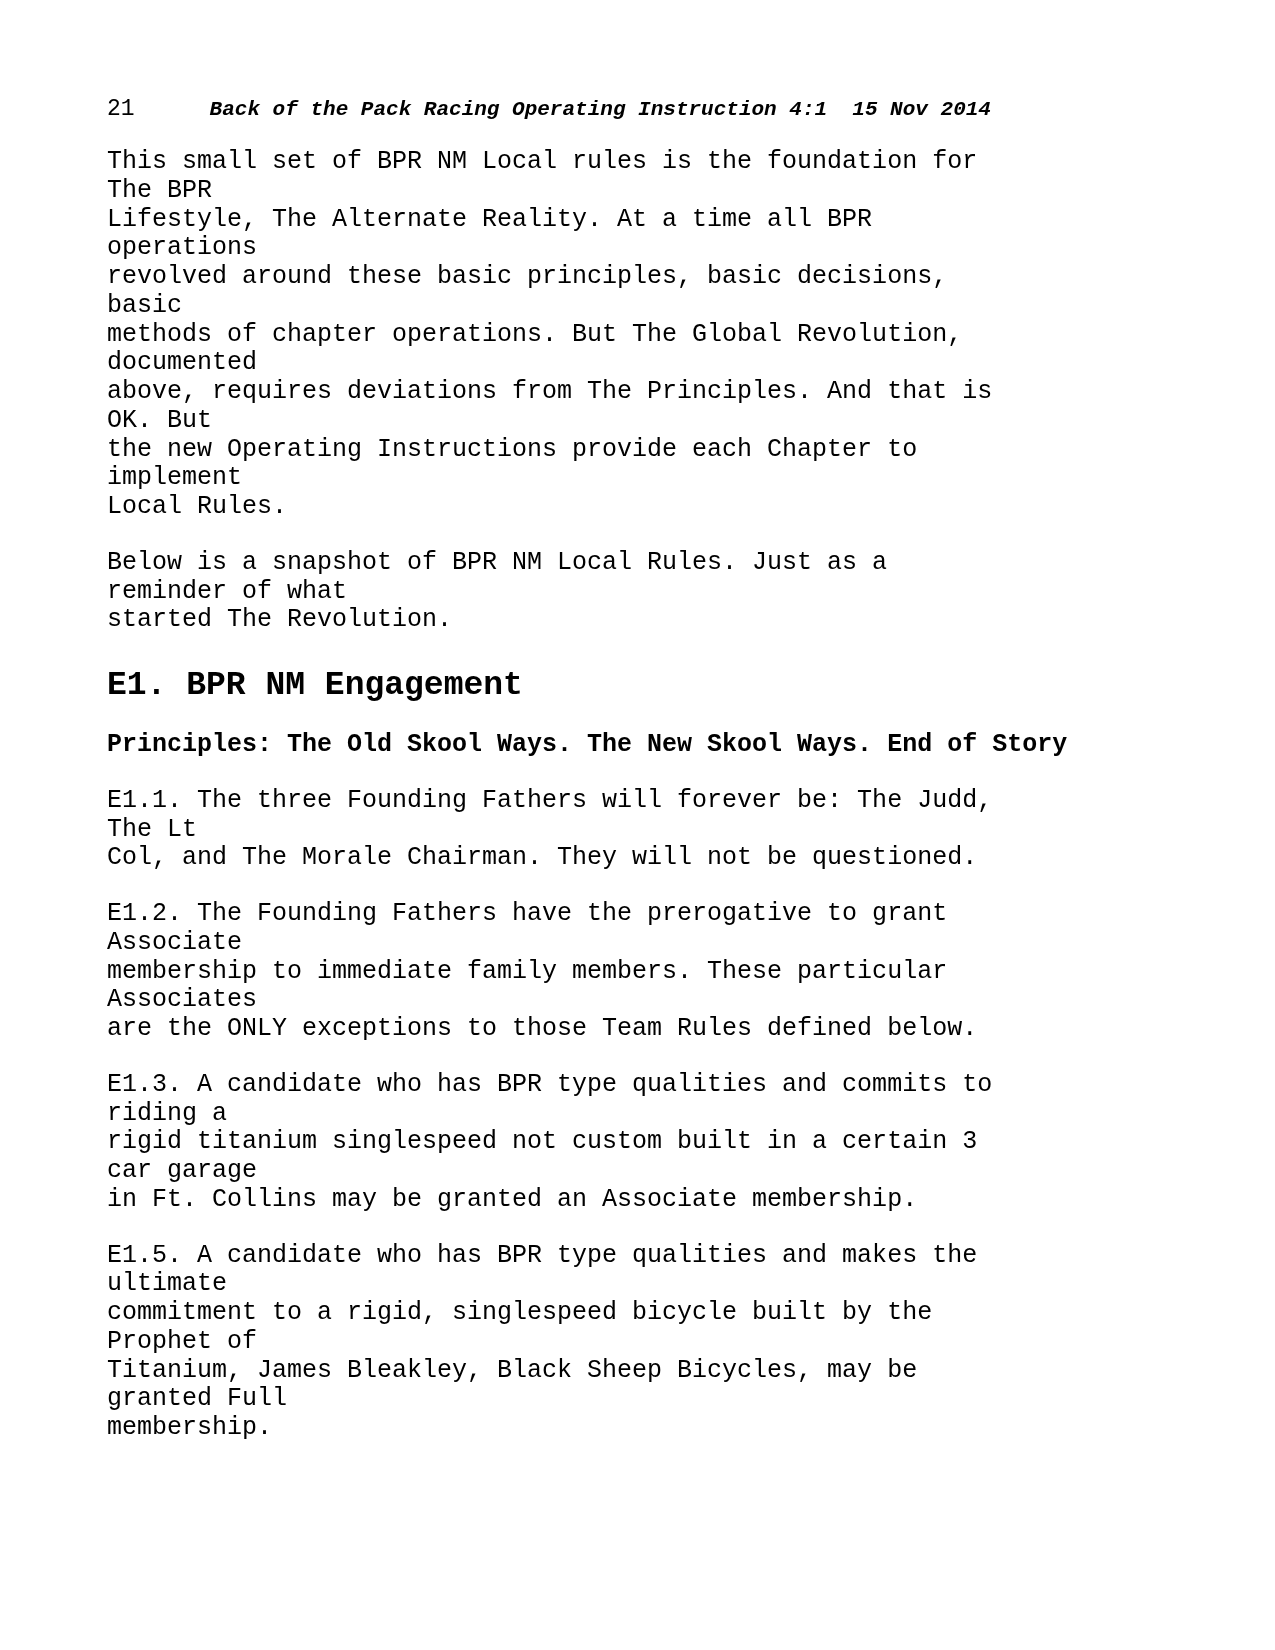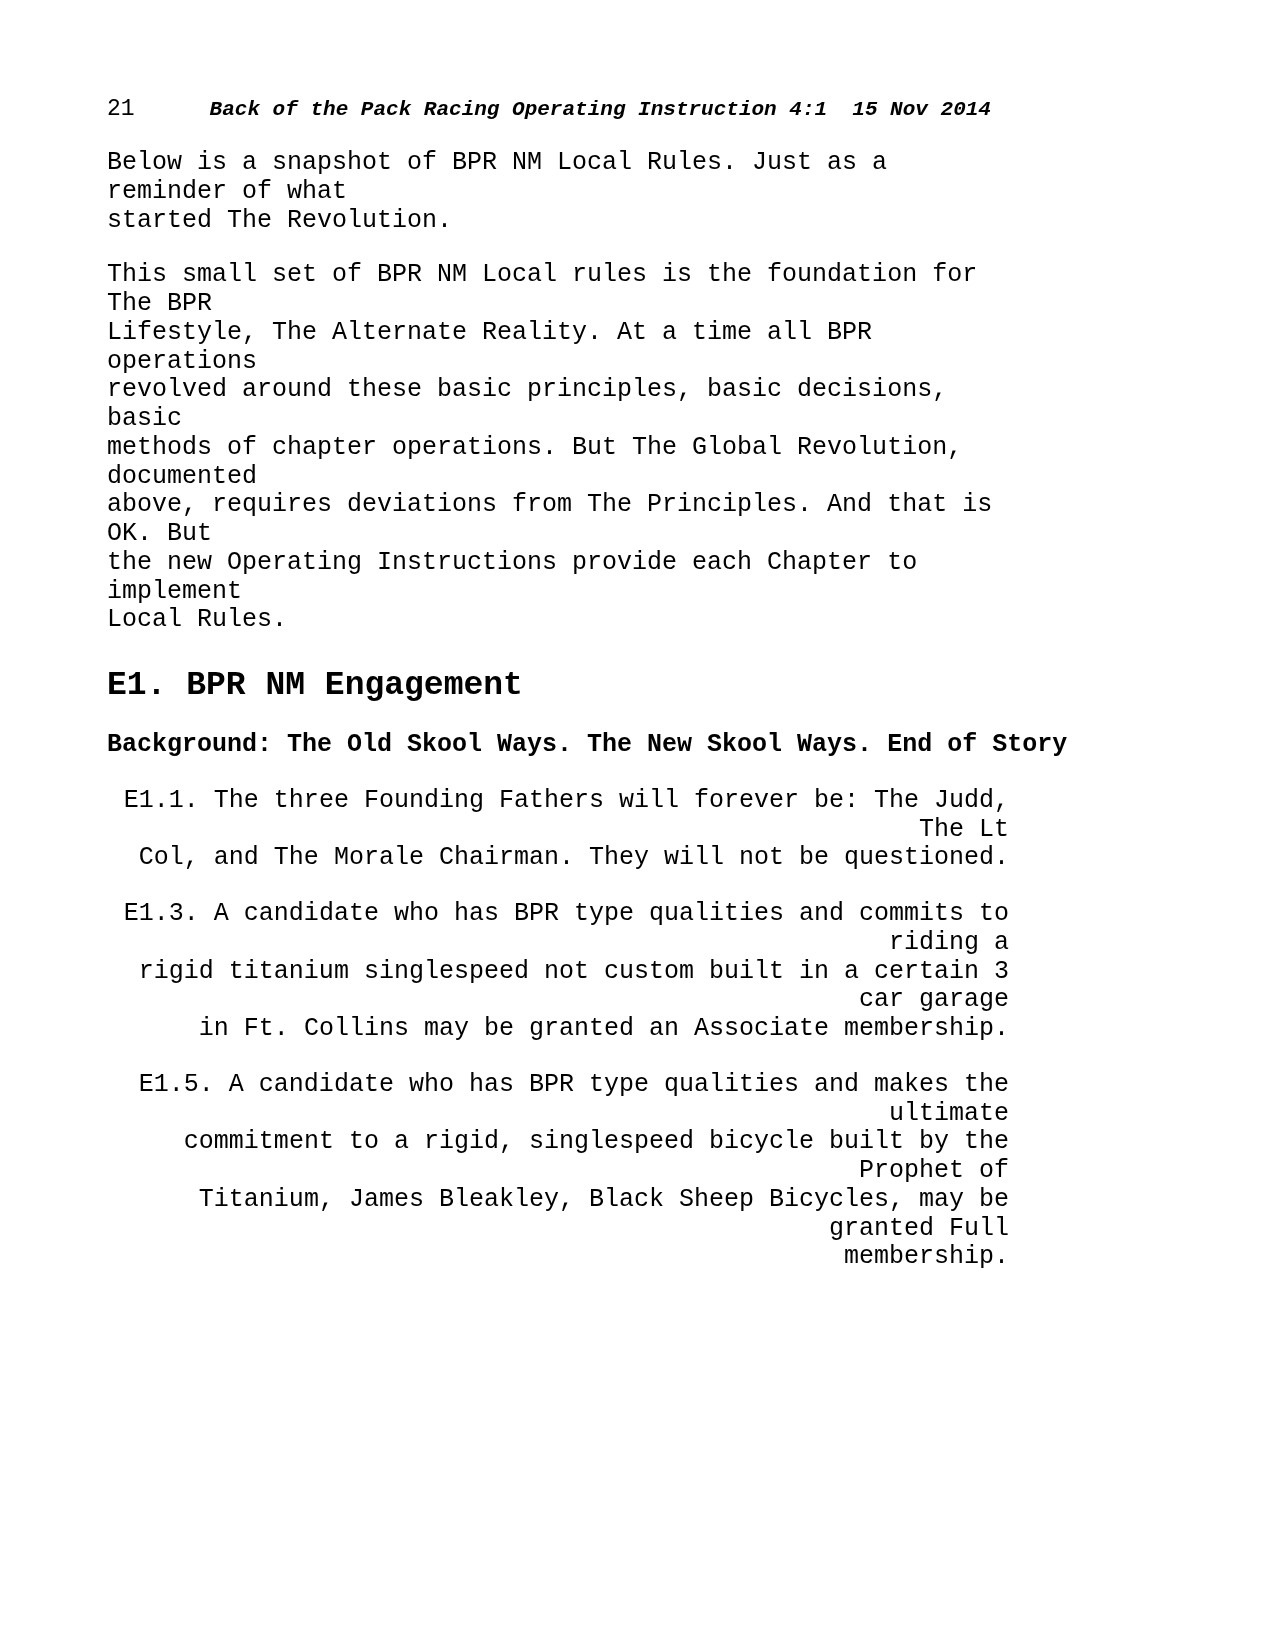--- a/index.html
+++ b/index.html
@@ -59,51 +59,54 @@
     font-weight: bold;
     white-space: pre;
   }
   .section-subheading {
     margin-top: 27px;
     font-size: 25px;
     line-height: 28.75px;
     font-weight: bold;
     white-space: pre;
   }
-  .rule { margin-top: 27px; text-align: right; }
+  .rule { margin-top: 27px; }
 </style>
 </head>
 <body>
 
 <div class="page">
 
   <div class="page-header">
     <span class="page-number">21</span>
     <span class="running-title">Back of the Pack Racing Operating Instruction 4:1  15 Nov 2014</span>
   </div>
 
 
-  <p class="para intro-2" style="margin-bottom:0;">Below is a snapshot of BPR NM Local Rules. Just as a reminder of what
-started The Revolution.</p>
-
   <p class="para intro-1" style="margin-bottom:0;">This small set of BPR NM Local rules is the foundation for The BPR
 Lifestyle, The Alternate Reality. At a time all BPR operations
 revolved around these basic principles, basic decisions, basic
 methods of chapter operations. But The Global Revolution, documented
 above, requires deviations from The Principles. And that is OK. But
 the new Operating Instructions provide each Chapter to implement
 Local Rules.</p>
 
+  <p class="para intro-2" style="margin-bottom:0;">Below is a snapshot of BPR NM Local Rules. Just as a reminder of what
+started The Revolution.</p>
+
   <h2 class="section-heading" style="margin-bottom:0;">E1. BPR NM Engagement</h2>
 
-  <h3 class="section-subheading" style="margin-bottom:0;">Background: The Old Skool Ways. The New Skool Ways. End of Story</h3>
+  <h3 class="section-subheading" style="margin-bottom:0;">Principles: The Old Skool Ways. The New Skool Ways. End of Story</h3>
 
   <p class="para rule" style="margin-bottom:0;">E1.1. The three Founding Fathers will forever be: The Judd, The Lt
 Col, and The Morale Chairman. They will not be questioned.</p>
 
+  <p class="para rule" style="margin-bottom:0;">E1.2. The Founding Fathers have the prerogative to grant Associate
+membership to immediate family members. These particular Associates
+are the ONLY exceptions to those Team Rules defined below.</p>
 
   <p class="para rule" style="margin-bottom:0;">E1.3. A candidate who has BPR type qualities and commits to riding a
 rigid titanium singlespeed not custom built in a certain 3 car garage
 in Ft. Collins may be granted an Associate membership.</p>
 
 
   <p class="para rule" style="margin-bottom:0;">E1.5. A candidate who has BPR type qualities and makes the ultimate
 commitment to a rigid, singlespeed bicycle built by the Prophet of
 Titanium, James Bleakley, Black Sheep Bicycles, may be granted Full
 membership.</p>

